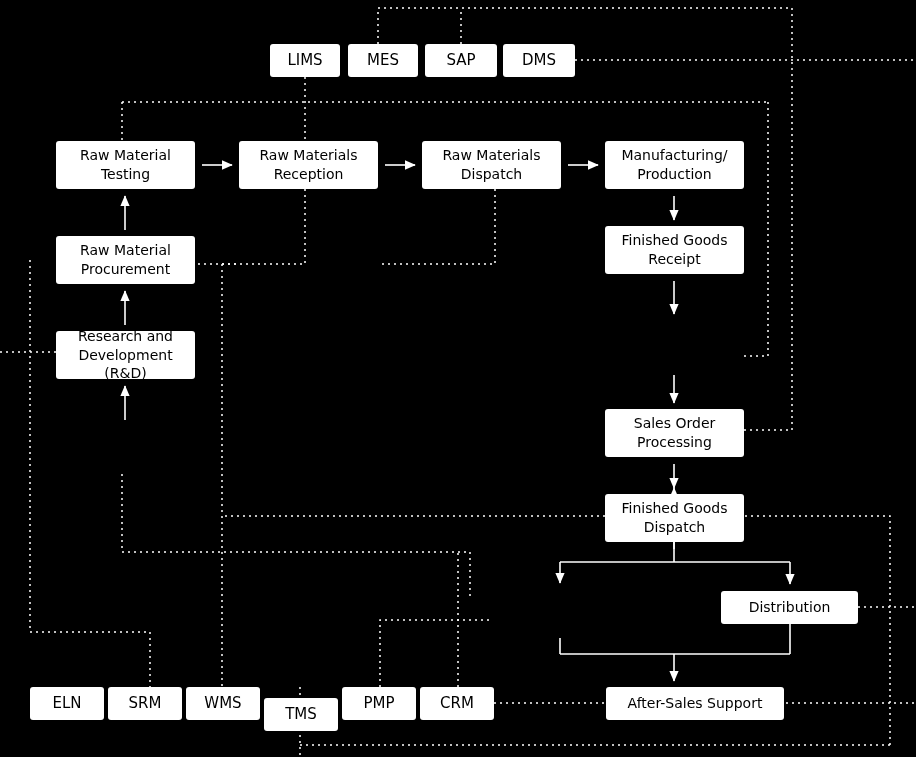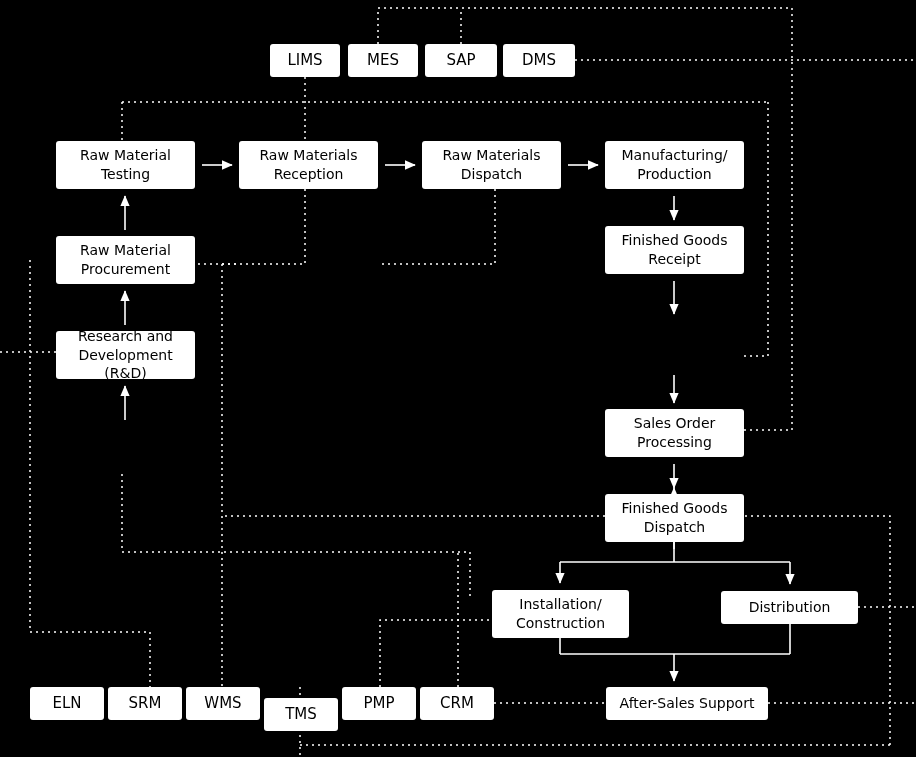--- a/index.html
+++ b/index.html
@@ -168,28 +168,24 @@
   </div>
   <div class="node" style="left:605px;top:409px;width:139px;height:48px;">
     <span>Sales Order
 Processing</span>
   </div>
   <div class="node" style="left:605px;top:494px;width:139px;height:48px;">
     <span>Finished Goods
 Dispatch</span>
   </div>
 
-  <div class="node" style="left:492px;top:590px;width:137px;height:48px;">
-    <span>Installation/
-Construction</span>
-  </div>
   <div class="node" style="left:721px;top:591px;width:137px;height:33px;">
     <span>Distribution</span>
   </div>
-  <div class="node" style="left:606px;top:687px;width:162px;height:33px;">
+  <div class="node" style="left:606px;top:687px;width:178px;height:33px;">
     <span>After-Sales Support</span>
   </div>
 
   <div class="node sys" style="left:30px;top:687px;width:74px;height:33px;">
     <span>ELN</span>
   </div>
   <div class="node sys" style="left:108px;top:687px;width:74px;height:33px;">
     <span>SRM</span>
   </div>
   <div class="node sys" style="left:186px;top:687px;width:74px;height:33px;">

